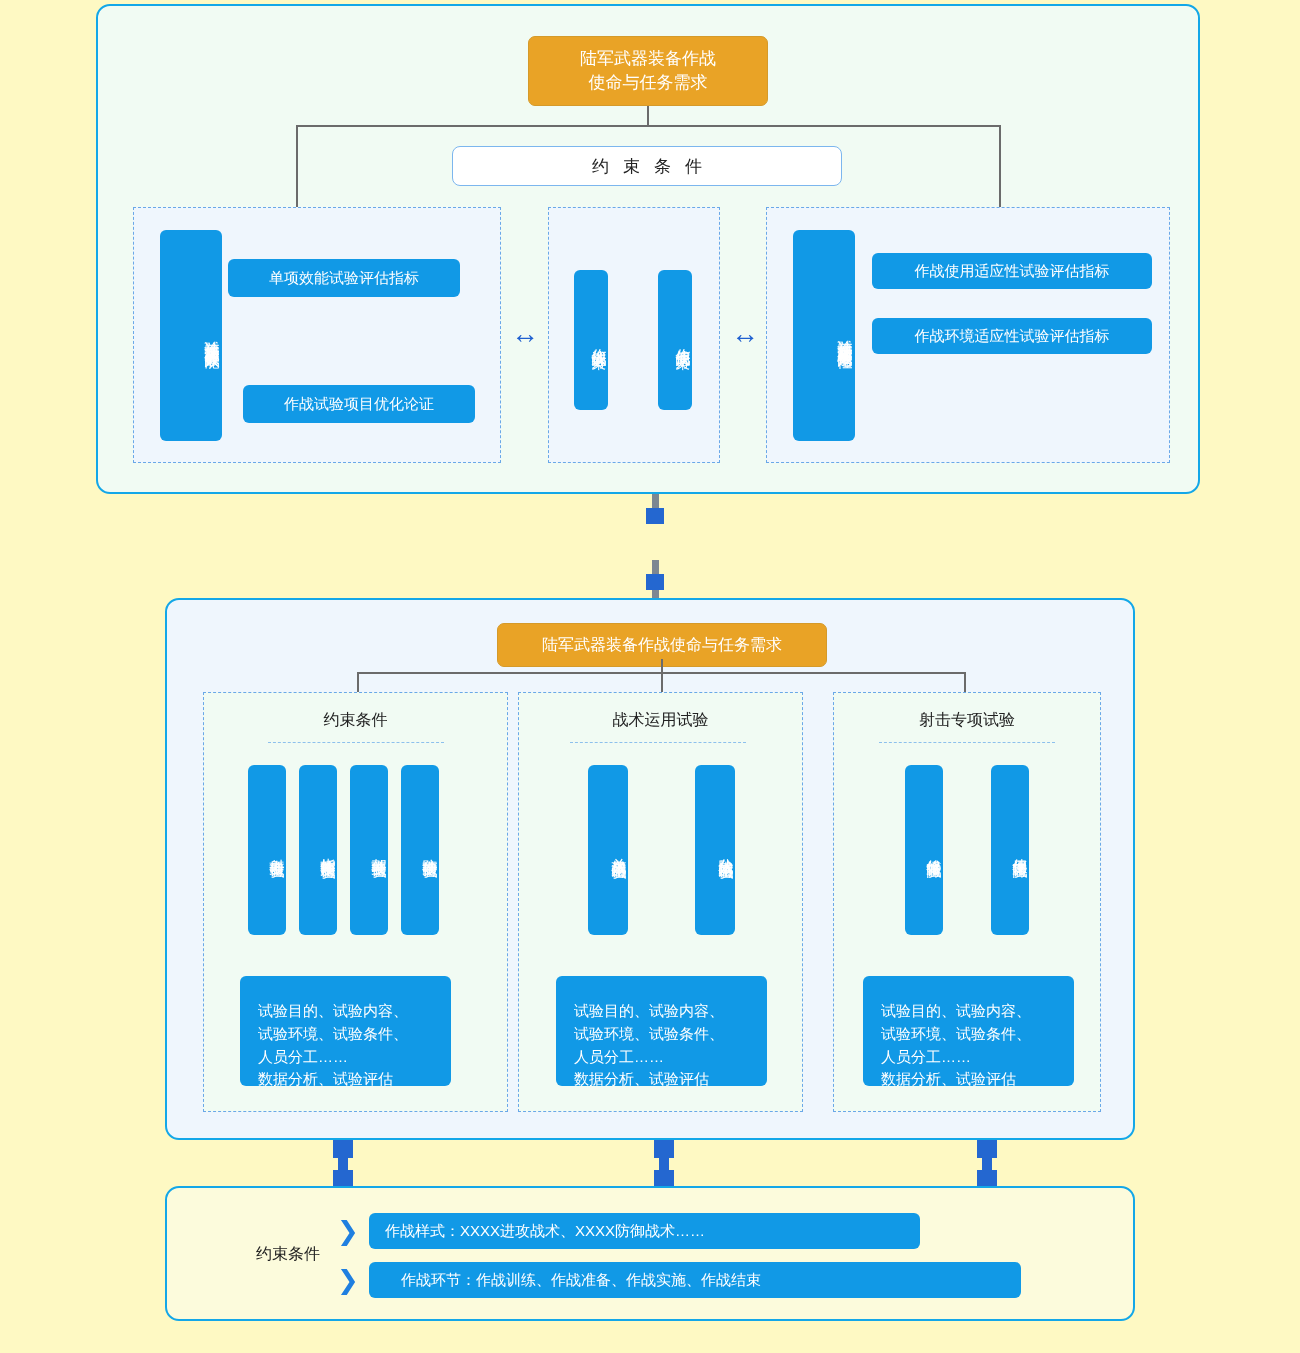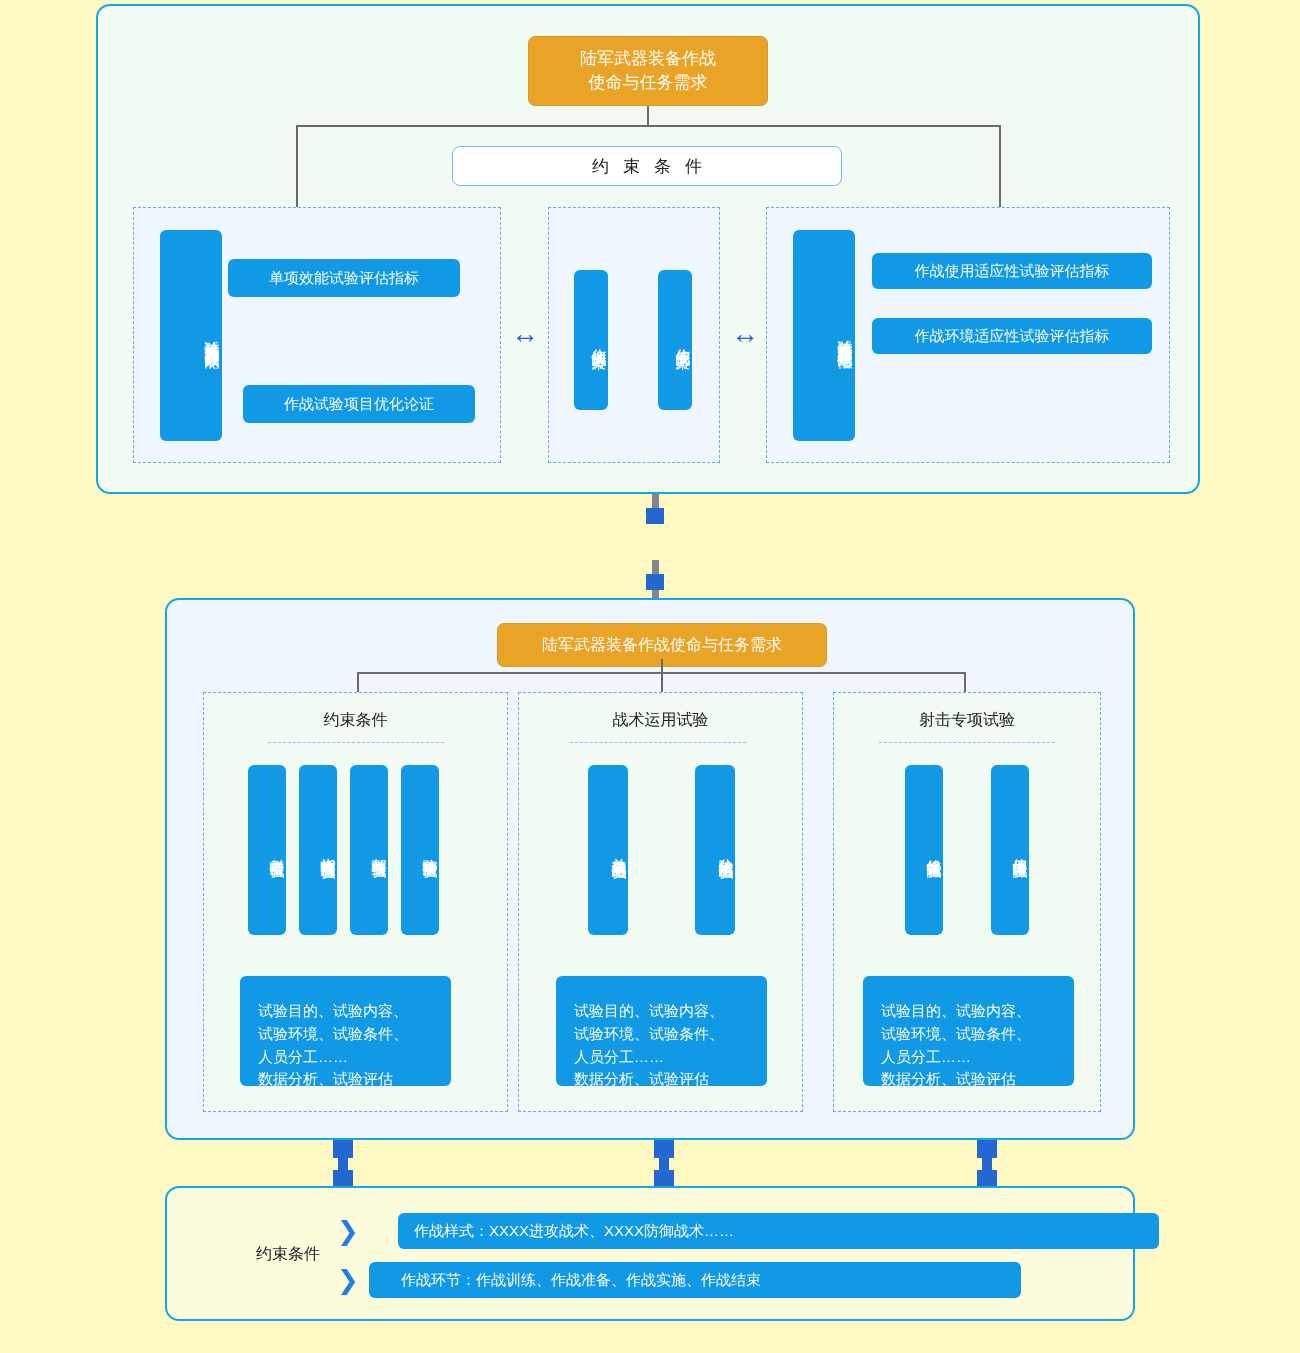--- a/index.html
+++ b/index.html
@@ -255,18 +255,18 @@
     <div class="seg" style="left:2px; top:0; width:20px; height:18px;"></div>
     <div class="seg" style="left:7px; top:18px; width:10px; height:12px;"></div>
     <div class="seg" style="left:2px; top:30px; width:20px; height:20px;"></div>
   </div>
 
   <div class="abs panel-yellow" style="left:165px; top:1186px; width:970px; height:135px;"></div>
 
   <div class="abs side-label" style="left:233px; top:1244px; width:110px; text-align:center;">约束条件</div>
 
   <div class="abs chevron" style="left:336px; top:1218px; width:24px; text-align:center;">❯</div>
-  <div class="abs blue-bar" style="left:369px; top:1213px; width:761px; height:36px; justify-content:flex-start; padding-left:16px; text-align:right;margin-left:29px;">作战样式：XXXX进攻战术、XXXX防御战术……</div>
+  <div class="abs blue-bar" style="left:369px; top:1213px; width:551px; height:36px; justify-content:flex-start; padding-left:16px; text-align:right;">作战样式：XXXX进攻战术、XXXX防御战术……</div>
 
   <div class="abs chevron" style="left:336px; top:1267px; width:24px; text-align:center;">❯</div>
   <div class="abs blue-bar" style="left:369px; top:1262px; width:652px; height:36px; justify-content:flex-start; padding-left:32px; text-align:left;">作战环节：作战训练、作战准备、作战实施、作战结束</div>
 
 </div>
 
 </body></html>

